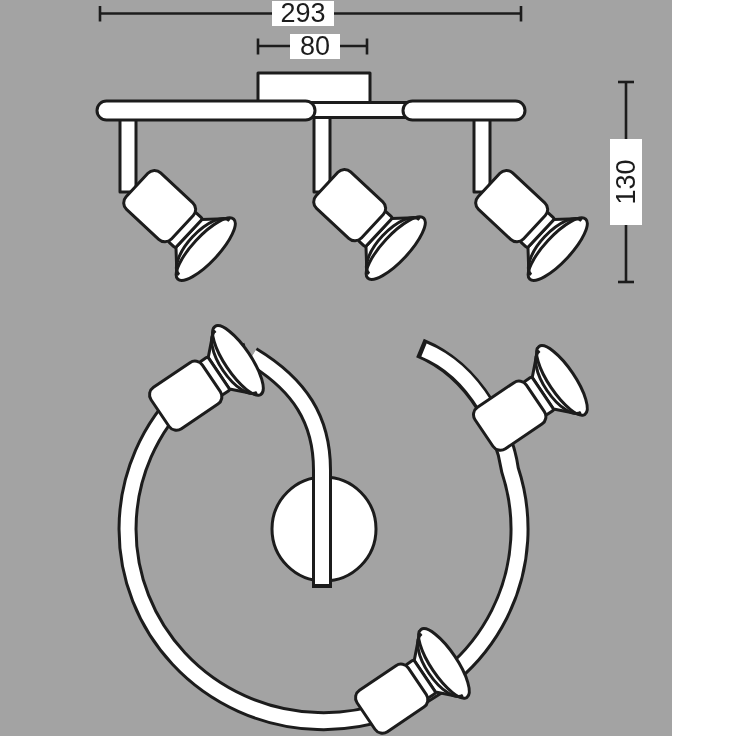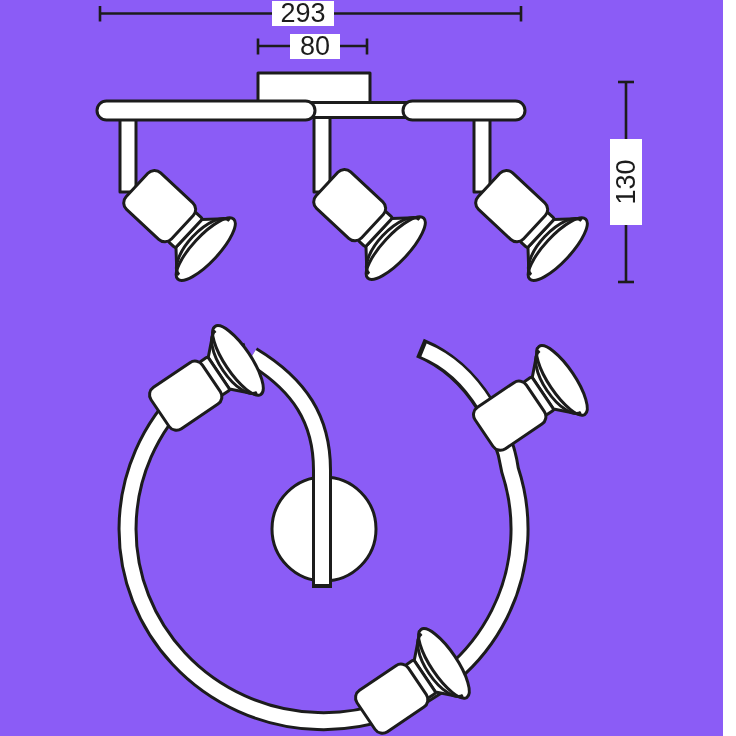--- a/index.html
+++ b/index.html
@@ -2,23 +2,23 @@
 <html><head>
 <meta charset="utf-8">
 <style>
   html, body {
     margin: 0;
     padding: 0;
     background: #ffffff;
   }
   .stage {
     position: relative;
-    width: 723px;
+    width: 672px;
     height: 736px;
-    background: #8b5cf6;
+    background: #a3a3a3;
     overflow: hidden;
     font-family: "Liberation Sans", sans-serif;
   }
   svg { display: block; }
   .outline {
     fill: #ffffff;
     stroke: #1c1c1c;
     stroke-width: 3;
     stroke-linejoin: round;
   }

